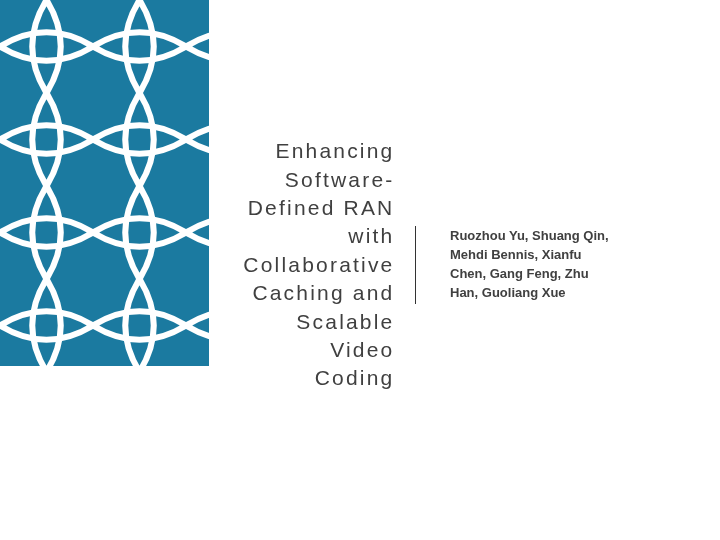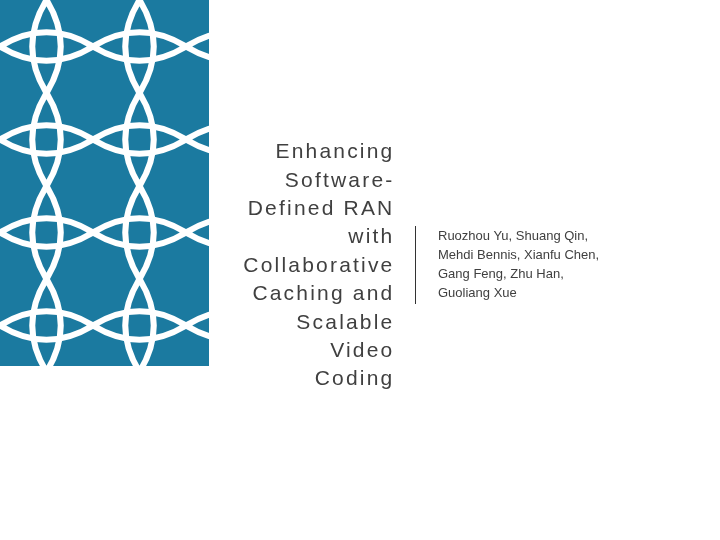--- a/index.html
+++ b/index.html
@@ -52,21 +52,22 @@
     margin: 0 4px 0 0;
   }
   .authors-block {
     width: 190px;
     padding-left: 18px;
   }
   .authors-text {
     font-size: 13px;
     color: #404040;
     line-height: 1.45;
-    font-weight: 400;
+    font-weight: 700;
+    margin-left: 12px;
   }
 </style>
 </head>
 <body>
 
 <div class="slide">
 
   <div class="pattern-area">
     <svg width="780" height="400" viewBox="0 0 780 400">
       <defs>

